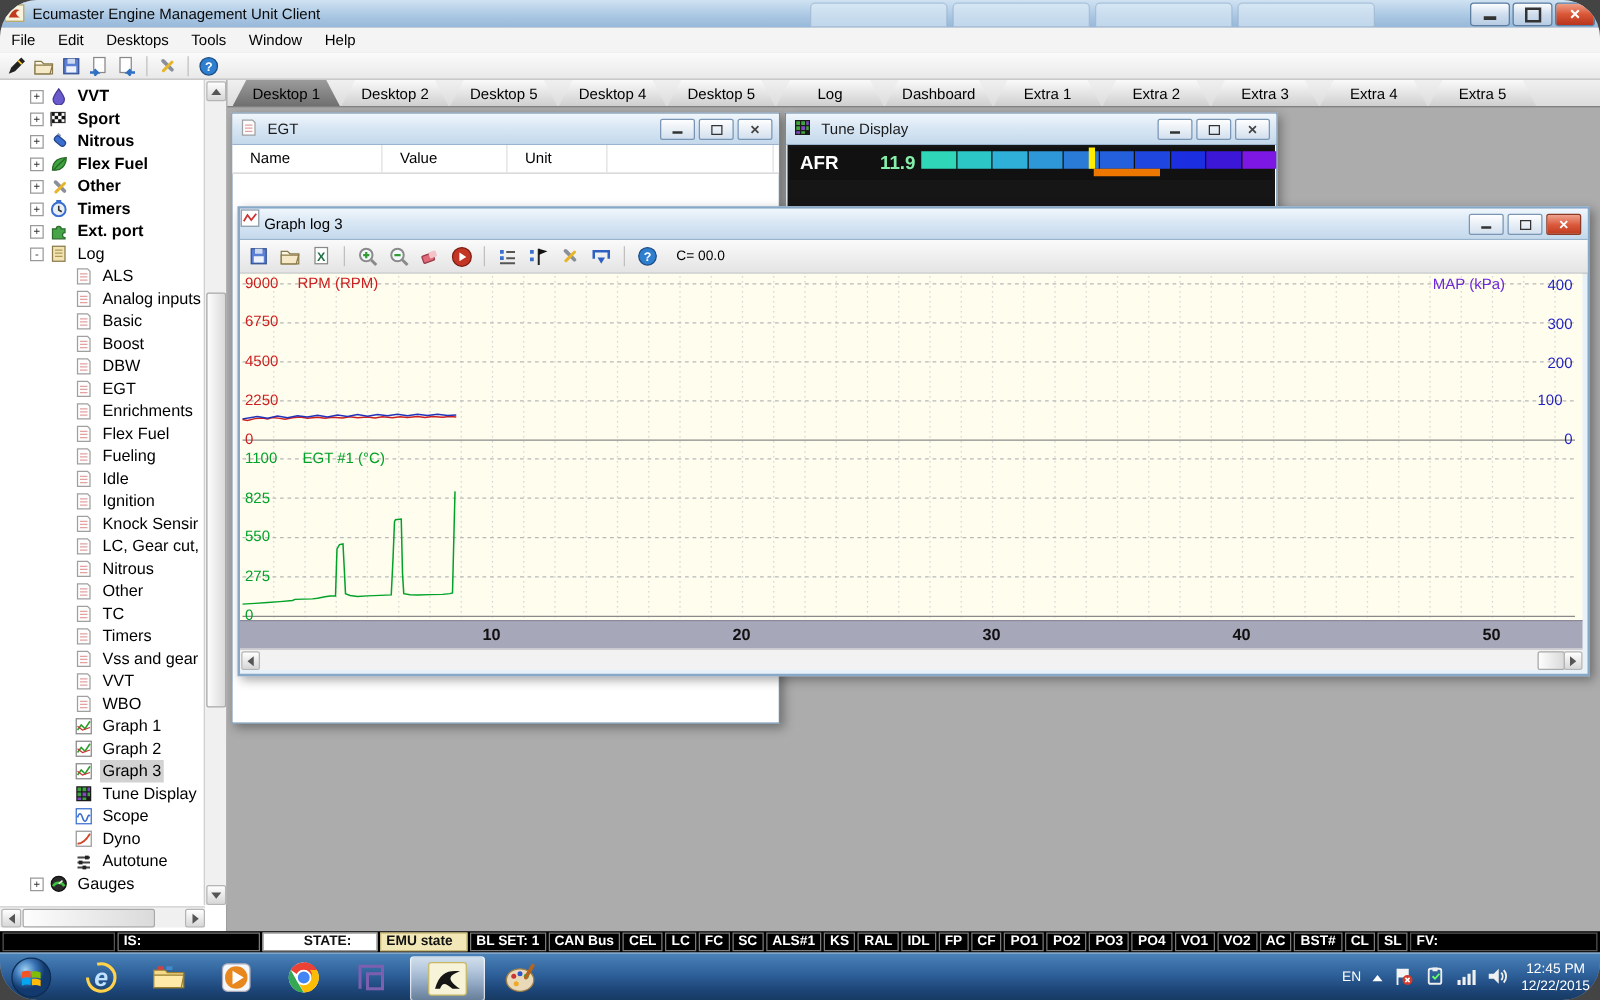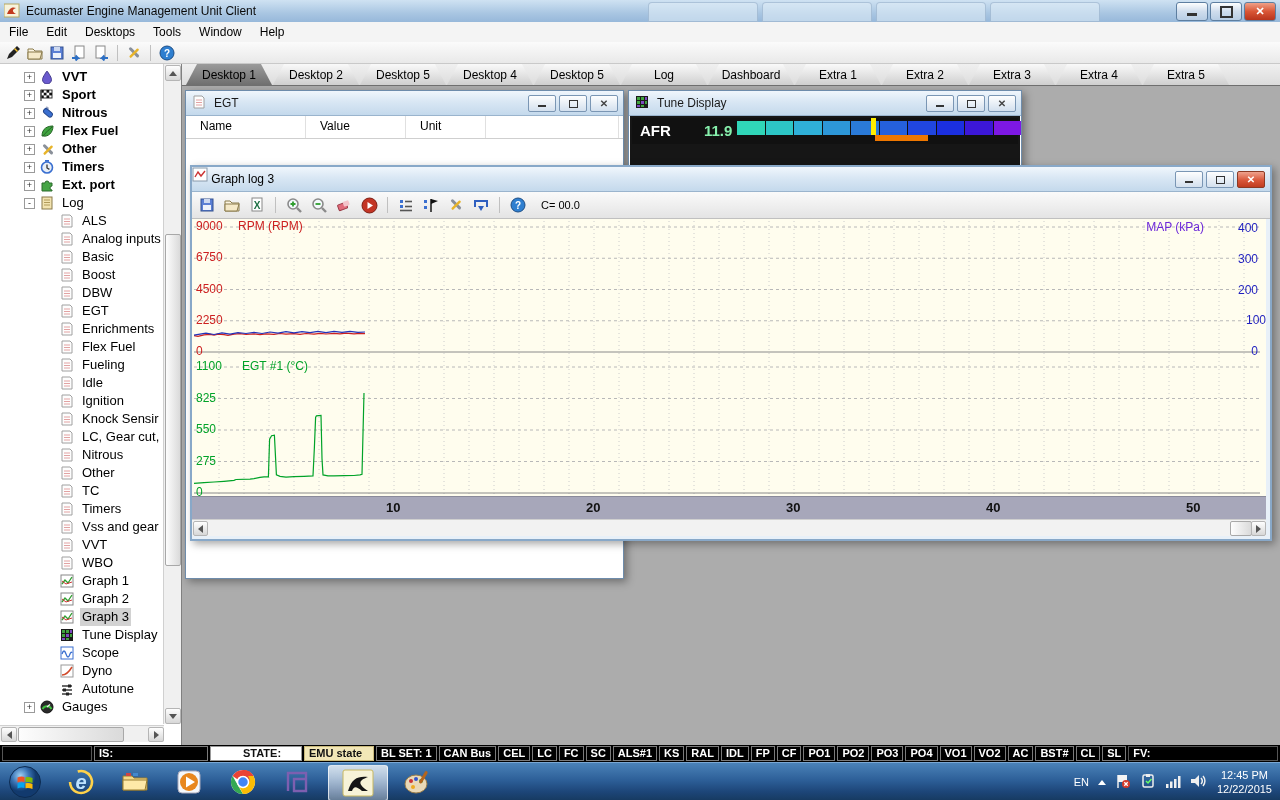--- a/index.html
+++ b/index.html
@@ -1,18 +1,18 @@
 <!DOCTYPE html>
 <html><head>
 <meta charset="utf-8">
 <style>
   html,body{margin:0;padding:0;background:#444;}
   #screen{position:relative;width:1280px;height:800px;overflow:hidden;
     font-family:"Liberation Sans",sans-serif;font-size:12px;color:#000;
-    background:#acacac;}
+    background:#acacac;border-radius:30px;}
   
   .titlebar{position:absolute;left:0;top:0;width:1280px;height:22px;
     background:linear-gradient(#cfe2f2,#a9c6e2 60%,#97b8da);border-bottom:1px solid #7d9cbb;}
   .titlebar .appicon{position:absolute;left:4px;top:3px;}
   .titlebar .title{position:absolute;left:26px;top:4px;font-size:12px;color:#0a0a0a;}
   .ghost-tab{position:absolute;top:2px;height:18px;border-radius:4px 4px 0 0;
     background:rgba(225,238,248,.55);border:1px solid rgba(130,160,190,.5);}
   .winbtns{position:absolute;right:4px;top:2px;display:flex;gap:2px;}
   .winbtn{width:30px;height:17px;border:1px solid #5d7darkblue;border:1px solid #5d7ea0;border-radius:3px;
     background:linear-gradient(#fdfefe,#cfdded 50%,#b7cde4);display:flex;align-items:center;justify-content:center;}
@@ -858,21 +858,21 @@
           <div id="graph-labels" style="position:absolute;left:0;top:0;width:1074px;height:277px;">
               <span class="axis-lab" style="left: 4px; top: 1px; color: rgb(204, 32, 32);">9000</span>
               <span class="axis-lab" style="left: 4px; top: 32.25px; color: rgb(204, 32, 32);">6750</span>
               <span class="axis-lab" style="left: 4px; top: 63.5px; color: rgb(204, 32, 32);">4500</span>
               <span class="axis-lab" style="left: 4px; top: 94.75px; color: rgb(204, 32, 32);">2250</span>
               <span class="axis-lab" style="left: 4px; top: 126px; color: rgb(204, 32, 32);">0</span>
               <span class="axis-lab" style="left: 46px; top: 1px; color: rgb(204, 32, 32);">RPM (RPM)</span>
               <span class="axis-lab" style="right: 8px; top: 3px; color: rgb(31, 31, 191); width: 30px; text-align: right;">400</span>
               <span class="axis-lab" style="right: 8px; top: 33.75px; color: rgb(31, 31, 191); width: 30px; text-align: right;">300</span>
               <span class="axis-lab" style="right: 8px; top: 64.5px; color: rgb(31, 31, 191); width: 30px; text-align: right;">200</span>
-              <span class="axis-lab" style="right: 0; top: 95.25px; color: rgb(31, 31, 191); width: 30px; text-align: right;">100</span>
+              <span class="axis-lab" style="right: 16px; top: 95.25px; color: rgb(31, 31, 191); width: 30px; text-align: right;">100</span>
               <span class="axis-lab" style="right: 8px; top: 126px; color: rgb(31, 31, 191); width: 30px; text-align: right;">0</span>
               <span class="axis-lab" style="right: 62px; top: 2px; color: #6d28d9;">MAP (kPa)</span>
               <span class="axis-lab" style="left: 4px; top: 141px; color: rgb(0, 162, 40);">1100</span>
               <span class="axis-lab" style="left: 4px; top: 172.5px; color: rgb(0, 162, 40);">825</span>
               <span class="axis-lab" style="left: 4px; top: 204px; color: rgb(0, 162, 40);">550</span>
               <span class="axis-lab" style="left: 4px; top: 235.5px; color: rgb(0, 162, 40);">275</span>
               <span class="axis-lab" style="left: 4px; top: 267px; color: rgb(0, 162, 40);">0</span>
               <span class="axis-lab" style="left: 50px; top: 141px; color: rgb(0, 162, 40);">EGT #1 (°C)</span>
             </div>
         </div>

